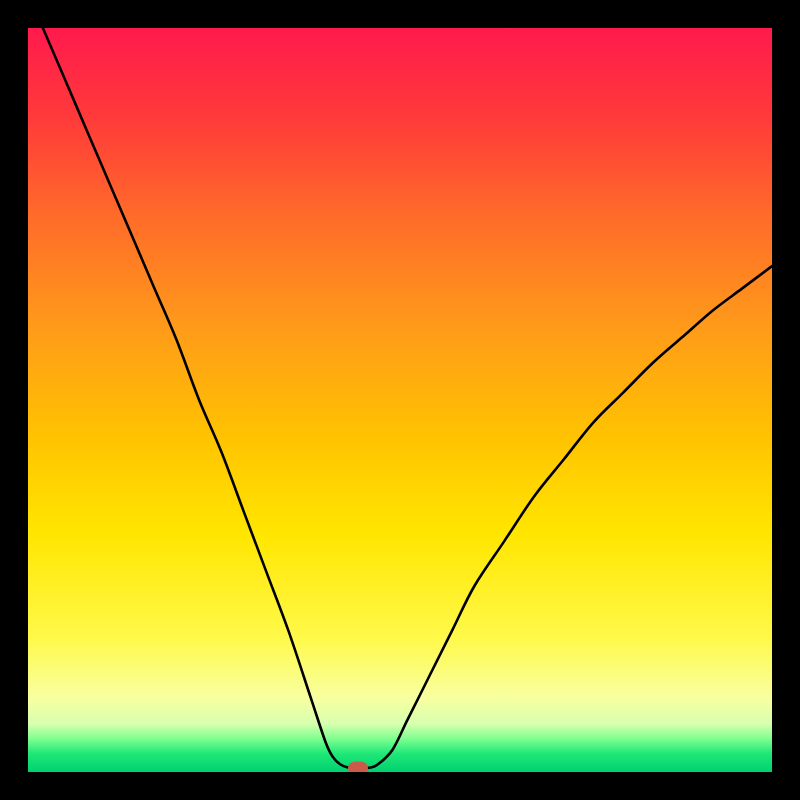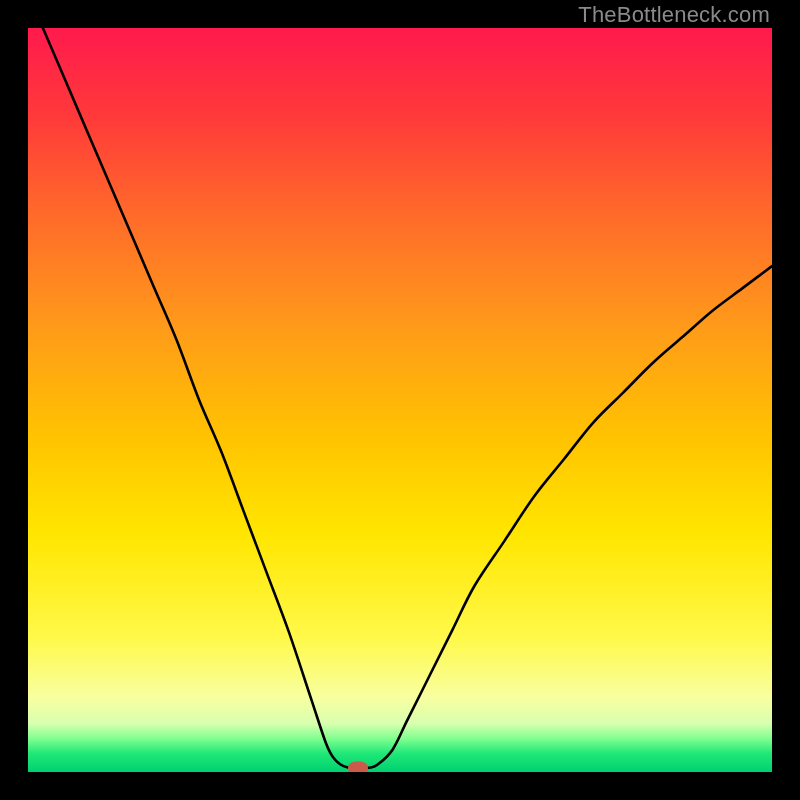--- a/index.html
+++ b/index.html
@@ -68,21 +68,20 @@
     height: 13px;
     background: #cc5a4a;
     border-radius: 8px / 6px;
     transform: translate(-50%, -50%);
   }
 </style>
 </head>
 <body>
 
 <div class="frame">
-  <div class="watermark">TheBottleneck.com</div>
 
   <div class="plot-area">
     <div class="gradient"></div>
 
     <svg class="curve" viewBox="0 0 744 744" preserveAspectRatio="none">
       <path id="curve-path" fill="none" stroke="#000000" stroke-width="2.6" stroke-linecap="round" stroke-linejoin="round" d="M 14.88 0.00 C 18.60 8.68, 29.76 34.72, 37.20 52.08 C 44.64 69.44, 52.08 86.80, 59.52 104.16 C 66.96 121.52, 74.40 138.88, 81.84 156.24 C 89.28 173.60, 96.72 190.96, 104.16 208.32 C 111.60 225.68, 119.04 243.04, 126.48 260.40 C 133.92 277.76, 141.36 293.88, 148.80 312.48 C 156.24 331.08, 163.68 353.40, 171.12 372.00 C 178.56 390.60, 186.00 405.48, 193.44 424.08 C 200.88 442.68, 208.32 463.76, 215.76 483.60 C 223.20 503.44, 230.64 523.28, 238.08 543.12 C 245.52 562.96, 252.96 581.56, 260.40 602.64 C 267.84 623.72, 276.52 651.00, 282.72 669.60 C 288.92 688.20, 293.88 704.32, 297.60 714.24 C 301.32 724.16, 302.56 725.40, 305.04 729.12 C 307.52 732.84, 310.00 734.82, 312.48 736.56 C 314.96 738.30, 317.44 738.92, 319.92 739.54 C 322.40 740.16, 324.88 740.16, 327.36 740.28 C 329.84 740.40, 332.32 740.40, 334.80 740.28 C 337.28 740.16, 339.76 740.16, 342.24 739.54 C 344.72 738.92, 345.96 739.54, 349.68 736.56 C 353.40 733.58, 359.60 729.12, 364.56 721.68 C 369.52 714.24, 373.24 704.32, 379.44 691.92 C 385.64 679.52, 394.32 662.16, 401.76 647.28 C 409.20 632.40, 416.64 617.52, 424.08 602.64 C 431.52 587.76, 437.72 572.88, 446.40 558.00 C 455.08 543.12, 466.24 528.24, 476.16 513.36 C 486.08 498.48, 496.00 482.36, 505.92 468.72 C 515.84 455.08, 525.76 443.92, 535.68 431.52 C 545.60 419.12, 555.52 405.48, 565.44 394.32 C 575.36 383.16, 585.28 374.48, 595.20 364.56 C 605.12 354.64, 615.04 344.10, 624.96 334.80 C 634.88 325.50, 644.80 317.44, 654.72 308.76 C 664.64 300.08, 674.56 290.78, 684.48 282.72 C 694.40 274.66, 704.32 267.84, 714.24 260.40 C 724.16 252.96, 739.04 241.80, 744.00 238.08"></path>
     </svg>
 
     <div class="marker" id="marker" style="left: 329.592px; top: 740.28px; background: rgb(204, 90, 74);"></div>
   </div>

